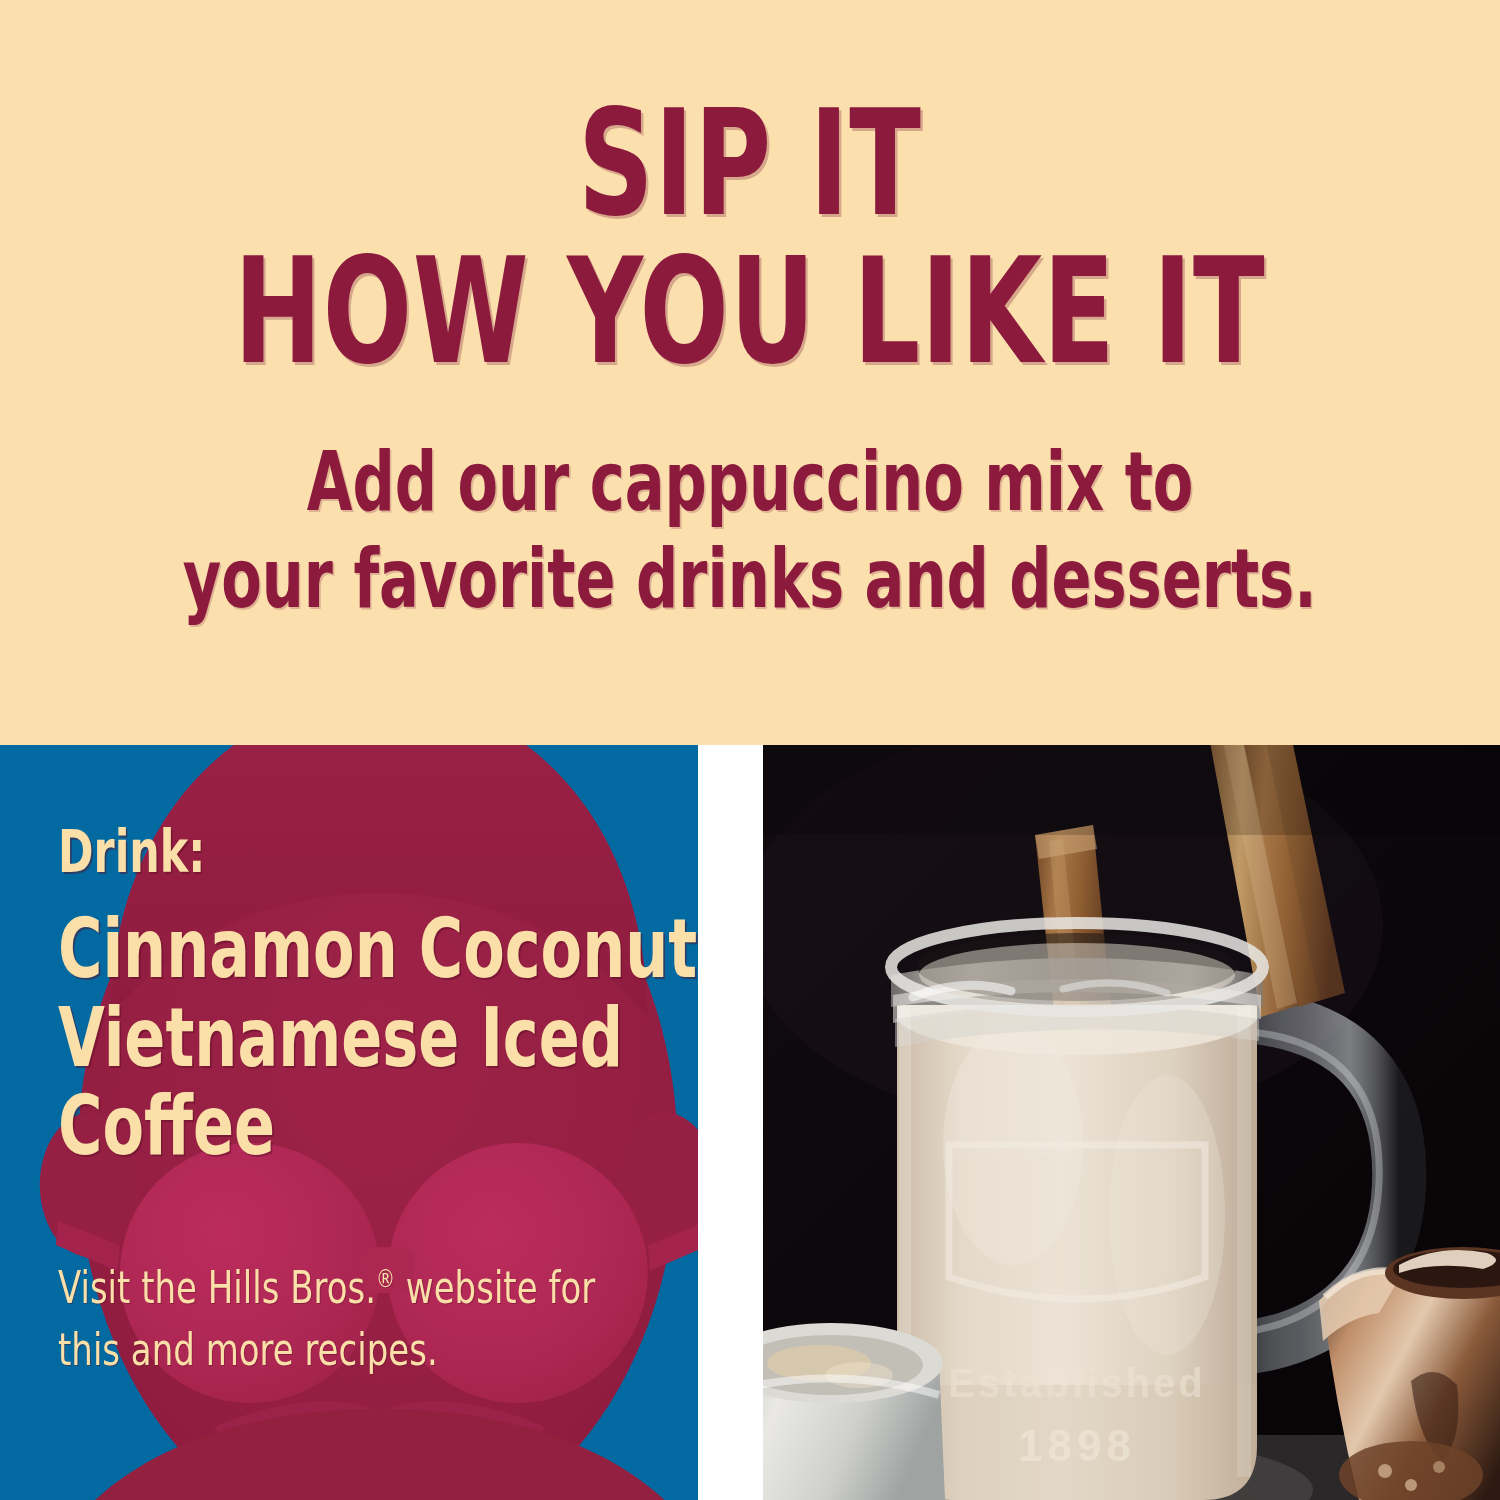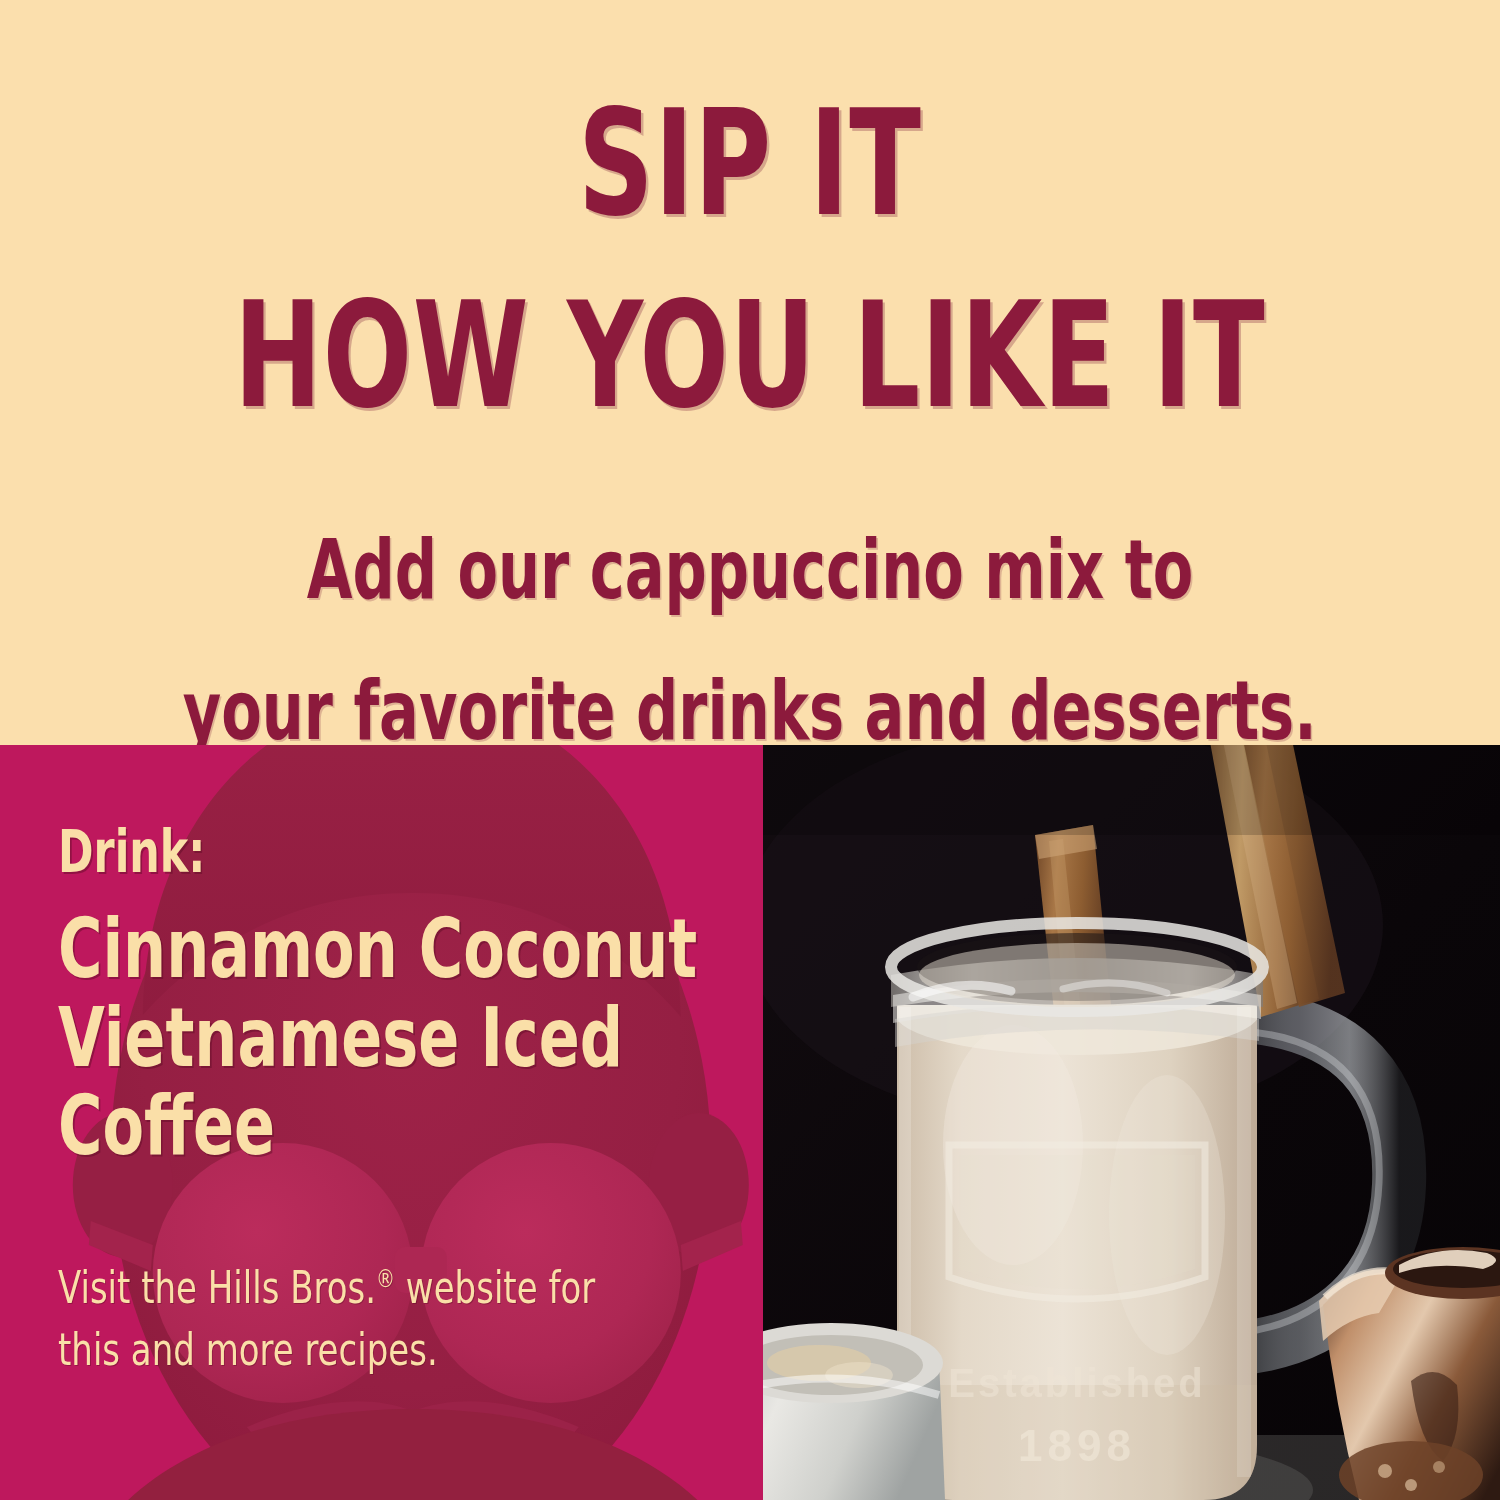--- a/index.html
+++ b/index.html
@@ -18,21 +18,20 @@
   }
 
   
   .hero {
     position:absolute; left:0; top:0;
     width:1500px; height:745px;
     background:#fbdfad;
     display:flex; flex-direction:column;
     align-items:center; justify-content:flex-start;
     padding-top:96px;
-    gap:44px;
   }
 
   .headline {
     color:#8c1a3c;
     font-family:"Liberation Sans Narrow","DejaVu Sans Condensed","Liberation Sans", sans-serif;
     font-weight:bold;
     text-align:center;
     letter-spacing:1px;
     line-height:0.92;
     transform:scaleX(0.80);
@@ -54,22 +53,22 @@
     transform-origin:center top;
     text-shadow:2px 2px 0 rgba(120,20,50,0.22);
     white-space:nowrap;
   }
   .subhead-l1 { font-size:82px; }
   .subhead-l2 { font-size:82px; margin-top:10px; }
 
   
   .recipe {
     position:absolute; left:0; top:745px;
-    width:763px; height:755px;
-    background:#be185d;
+    width:698px; height:755px;
+    background:#0369a1;
     overflow:hidden;
     padding-left:12px;
   }
 
   
   .taster {
     position:absolute;
     left:50%; top:-60px;
     transform:translateX(-46%);
     width:720px; height:900px;

